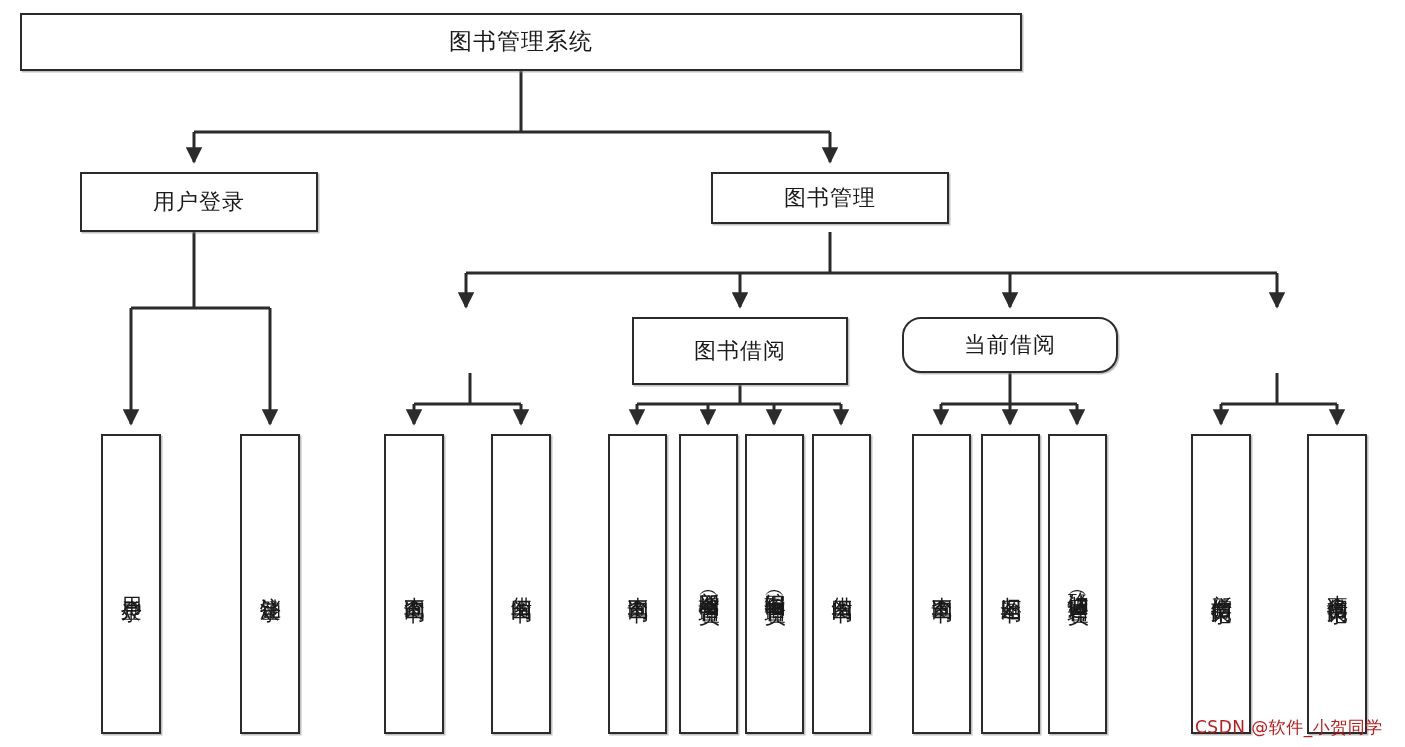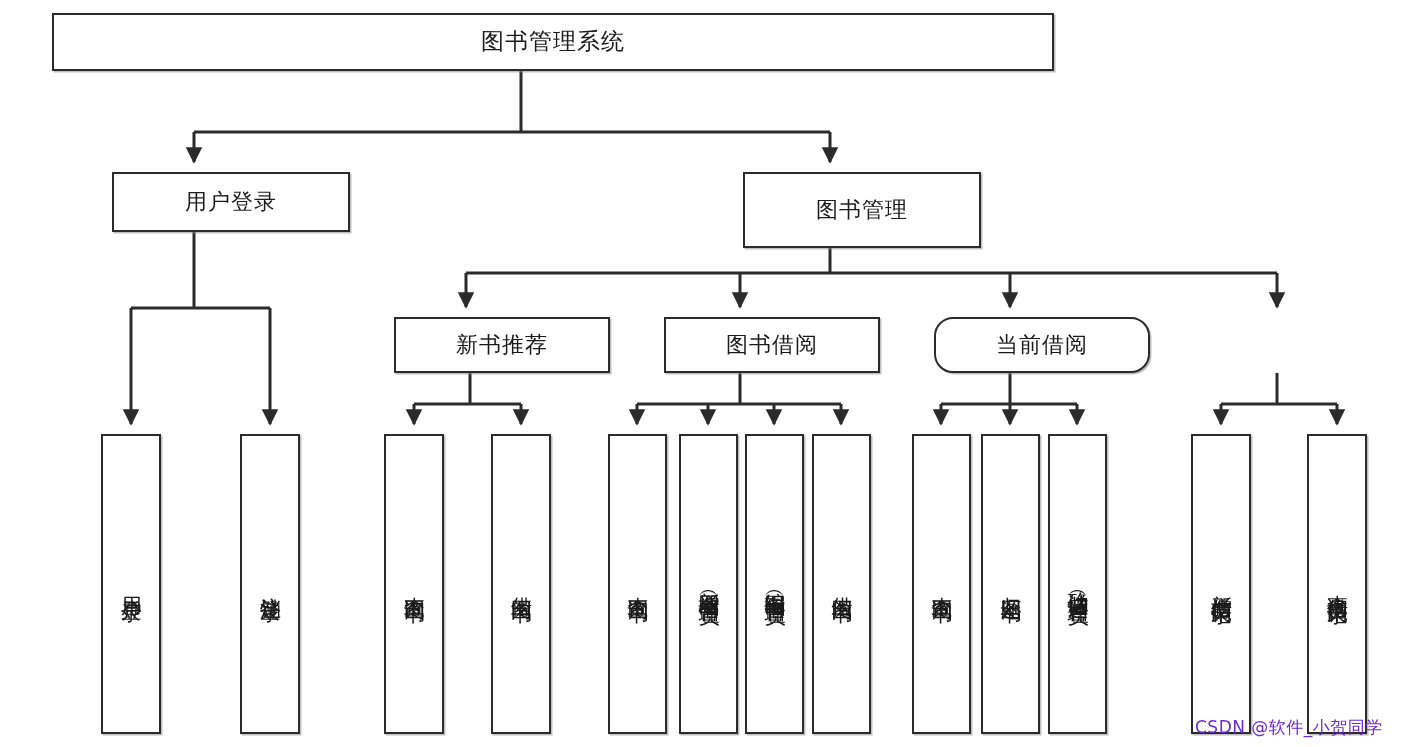--- a/index.html
+++ b/index.html
@@ -33,21 +33,20 @@
     box-shadow: 1.5px 1.5px 0 rgba(140,140,140,0.55);
     display: flex;
     align-items: center;
     justify-content: center;
     color: #1a1a1a;
   }
   .node.h {
     font-size: 22px;
     letter-spacing: 1px;
     line-height: 1.1;
-    margin-left: 32px;
   }
   .node.v {
     writing-mode: vertical-rl;
     text-orientation: upright;
     font-size: 21px;
     line-height: 1.18;
     letter-spacing: 2px;
     padding: 6px 0;
     align-items: center;
     justify-content: center;
@@ -59,21 +58,21 @@
     display: block;
   }
   .node.root {
     font-size: 23px;
   }
   .watermark {
     position: absolute;
     left: 1195px;
     top: 716px;
     font-size: 17px;
-    color: #6d28d9;
+    color: #b91c1c;
     white-space: nowrap;
     letter-spacing: 0.5px;
   }
 </style>
 </head>
 <body>
 
 <div id="stage">
 
   <svg id="edges" viewBox="0 0 1405 747" xmlns="http://www.w3.org/2000/svg">
@@ -122,24 +121,23 @@
       <path d="M 1277 373 L 1277 404"></path>
       <path d="M 1221 404 L 1337 404"></path>
       <path d="M 1221 404 L 1221 424" marker-end="url(#arrow)"></path>
       <path d="M 1337 404 L 1337 424" marker-end="url(#arrow)"></path>
     </g>
   </svg>
 
   <div class="node h root" style="left:20px; top:13px; width:1002px; height:58px;">图书管理系统</div>
 
   <div class="node h" style="left:80px; top:172px; width:238px; height:60px;">用户登录</div>
-  <div class="node h" style="left:711px; top:172px; width:238px; height:76px;">图书管理</div>
+  <div class="node h" style="left:711px; top:172px; width:238px; height:52px;">图书管理</div>
 
-  <div class="node h" style="left:362px; top:317px; width:216px; height:56px;">新书推荐</div>
-  <div class="node h" style="left:632px; top:317px; width:216px; height:56px;text-align:right;">图书借阅</div>
+  <div class="node h" style="left:632px; top:317px; width:216px; height:68px;text-align:right;">图书借阅</div>
   <div class="node h" style="left:902px; top:317px; width:216px; height:56px;border-radius:19px;">当前借阅</div>
 
   <div class="node v" style="left:101px; top:434px; width:60px; height:300px;">
     <span class="vtext">用户登录</span>
   </div>
   <div class="node v" style="left:240px; top:434px; width:60px; height:300px;">
     <span class="vtext">注销登录</span>
   </div>
 
   <div class="node v" style="left:384px; top:434px; width:60px; height:300px;">

